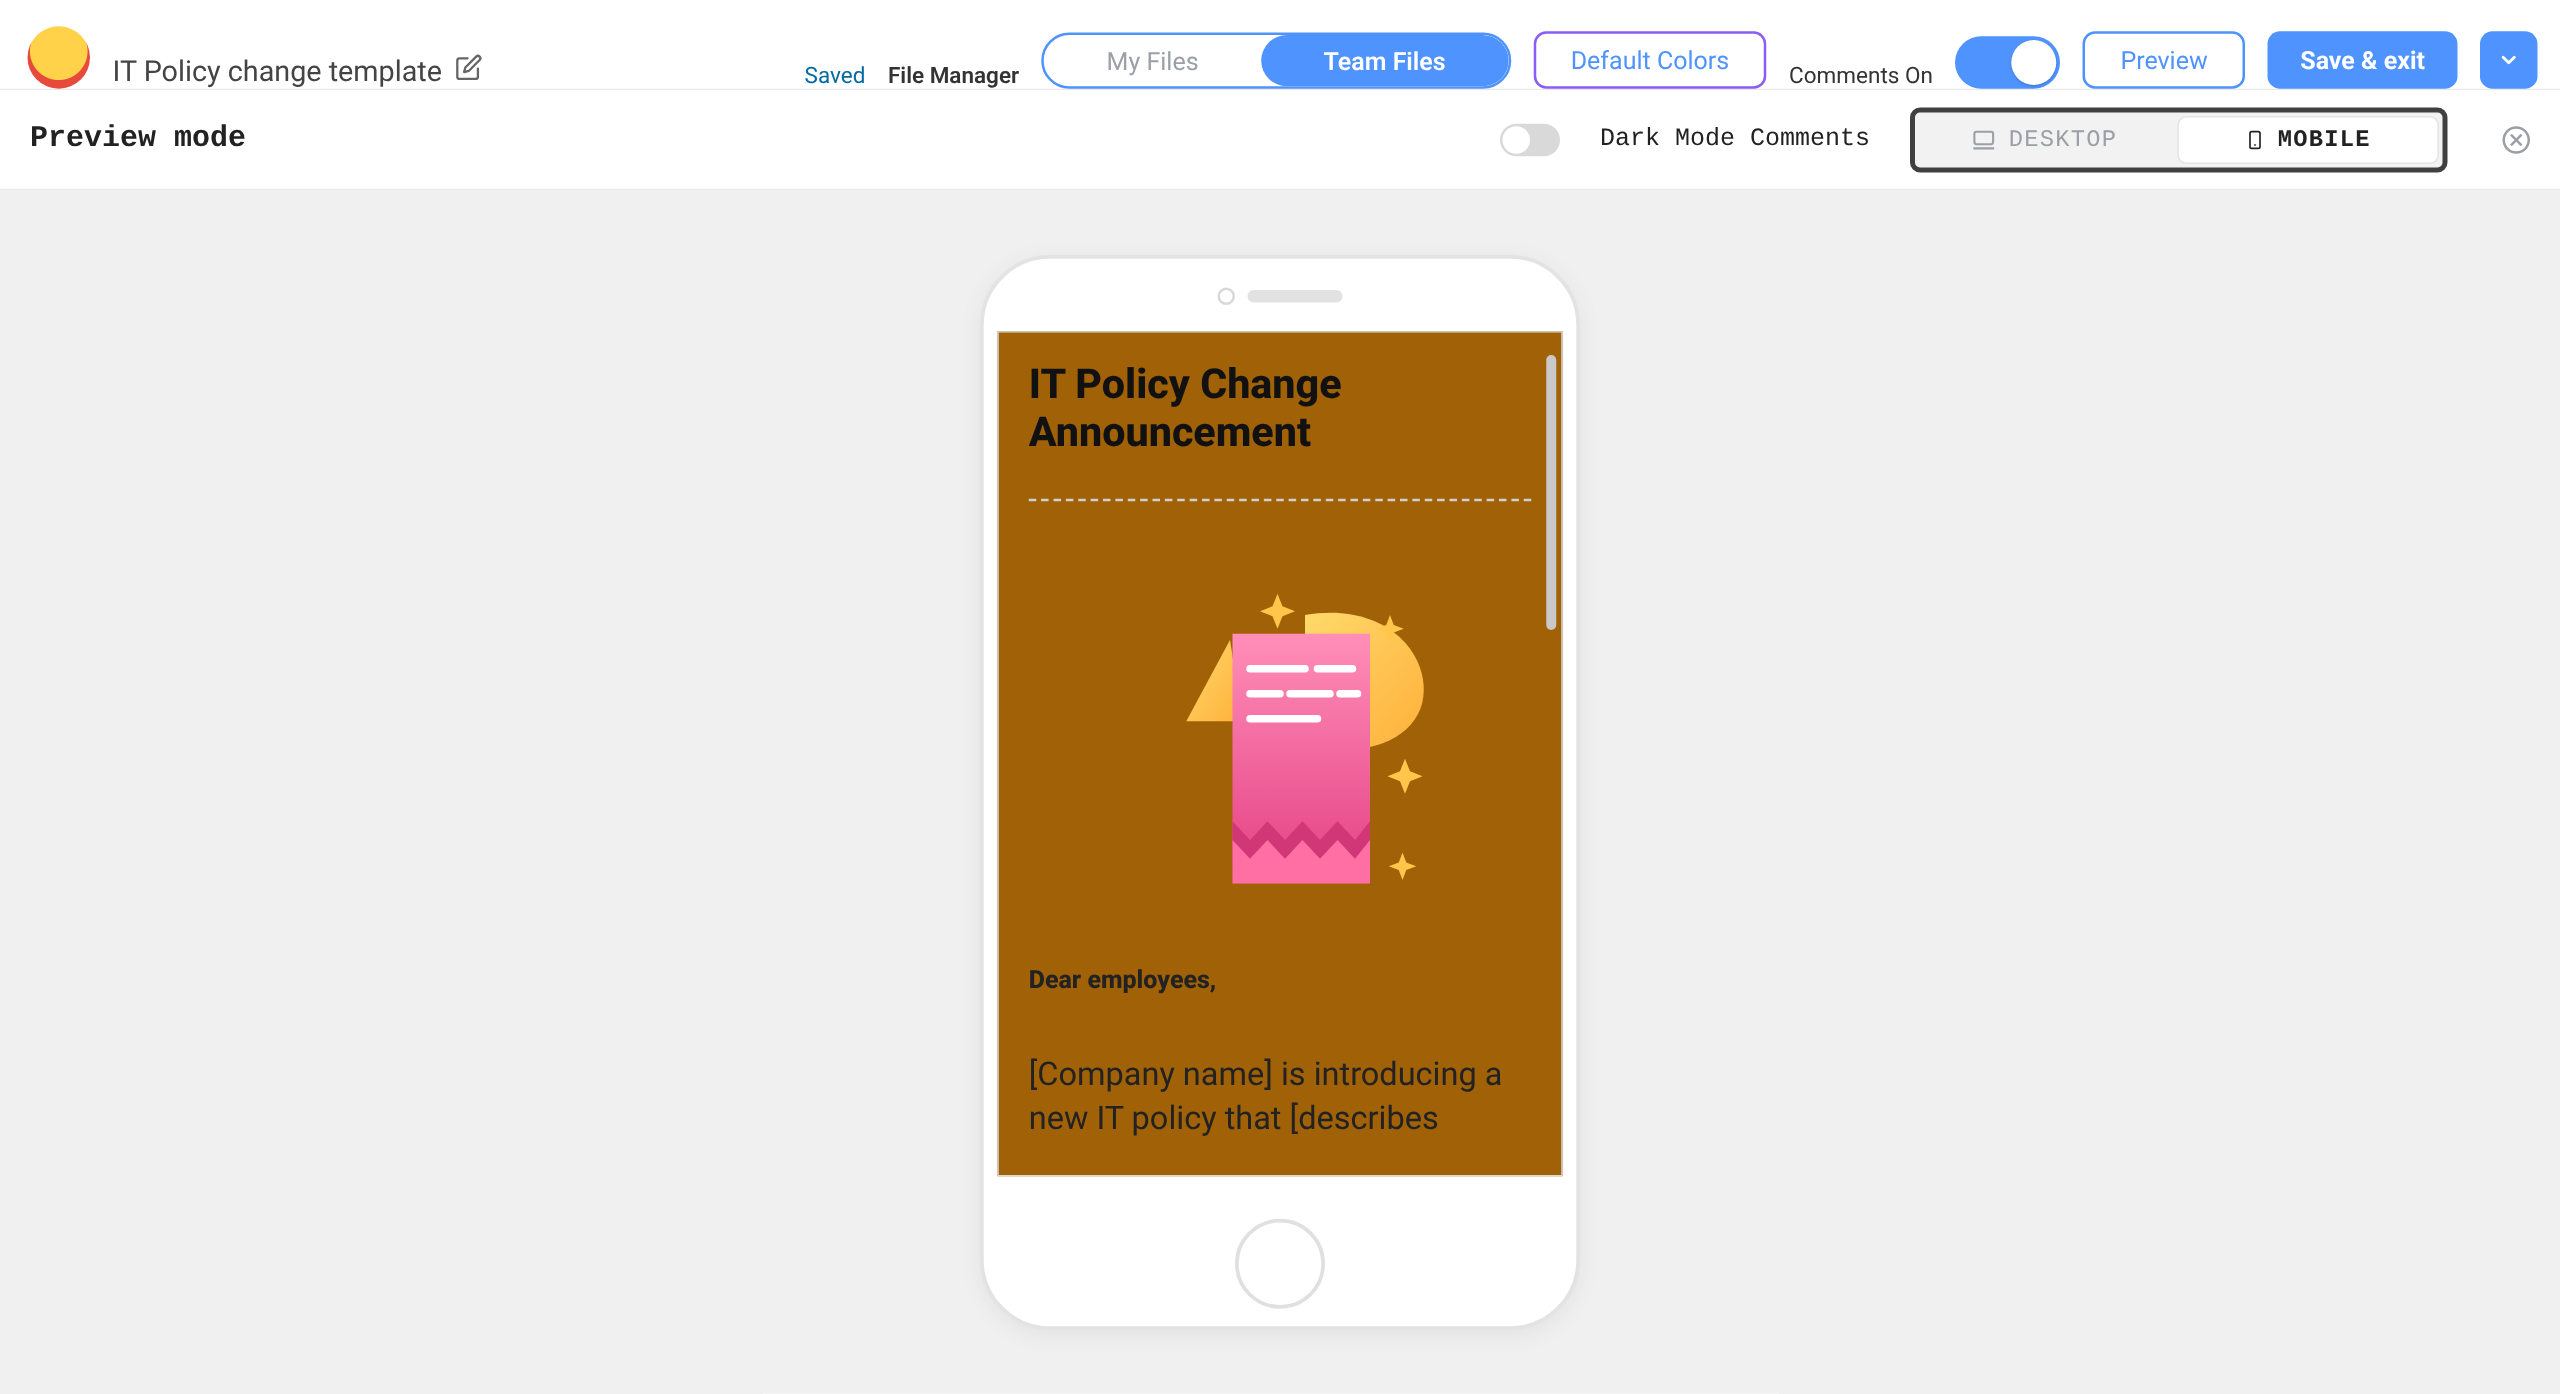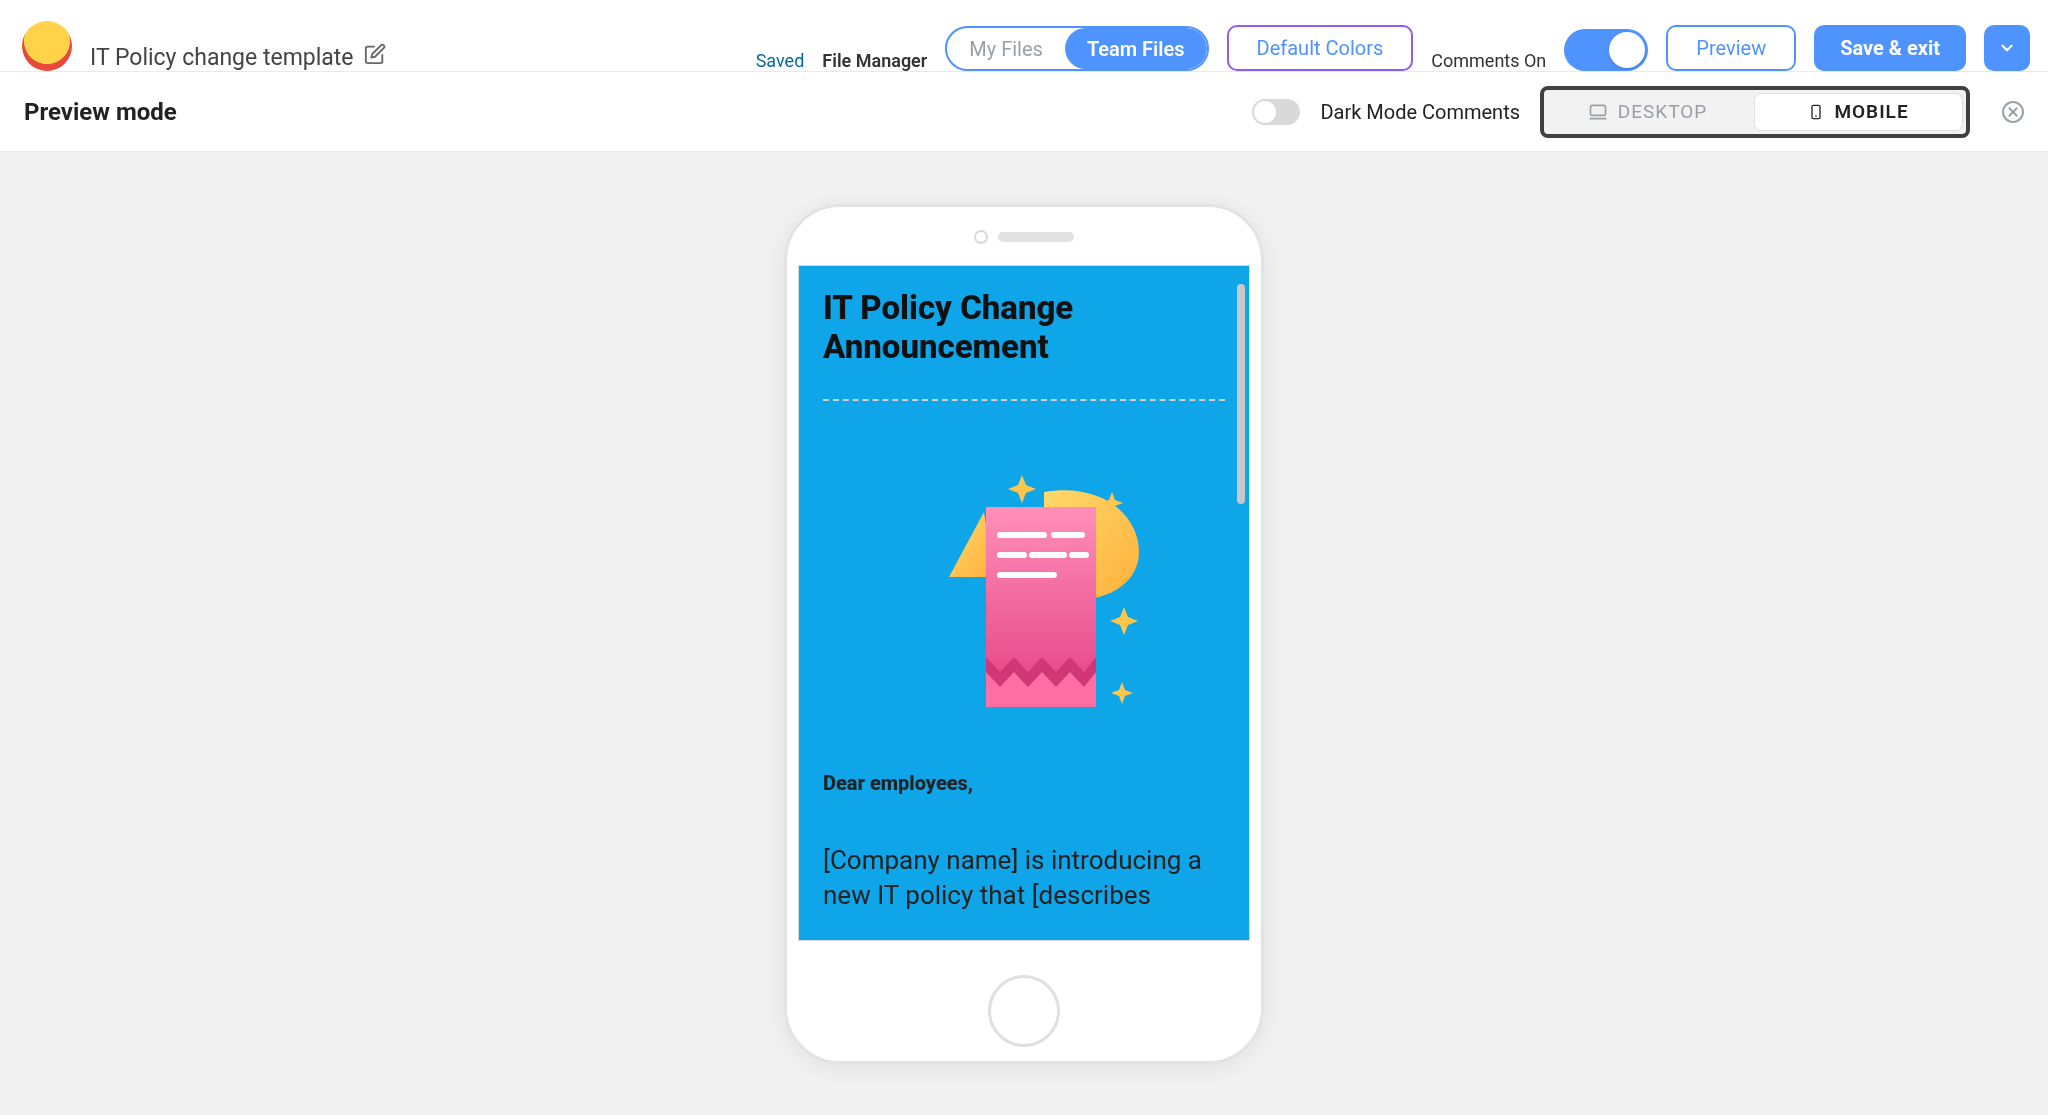--- a/index.html
+++ b/index.html
@@ -41,21 +41,21 @@
   .file-manager { color: #333; font-size: 18px; font-weight: 600; }
   .seg {
     display: inline-flex;
     border: 2px solid #4f93ff;
     border-radius: 24px;
     height: 45px;
     overflow: hidden;
     background: #fff;
   }
   .seg > div {
-    padding: 0 22px;
+    padding: 0 50px;
     display: flex; align-items: center;
     font-size: 20px;
     cursor: pointer;
   }
   .seg .inactive { color: #9aa0a6; }
   .seg .active {
     background: #4f93ff;
     color: #fff;
     border-radius: 24px;
     font-weight: 600;
@@ -107,22 +107,23 @@
     cursor: pointer;
   }
 
   
   .subbar {
     display: flex;
     align-items: center;
     height: 80px;
     padding: 0 24px;
     border-bottom: 1px solid #e9e9e9;
-    gap: 20px;
-    background: #fff;
+    gap: 32px;
+    background: #fff;
+    font-family: Liberation Mono, monospace;
   }
   .preview-mode {
     font-size: 24px;
     font-weight: 700;
     color: #222;
   }
   .dark-toggle {
     width: 48px; height: 26px;
     background: #d9d9d9;
     border-radius: 13px;
@@ -221,21 +222,21 @@
     position: absolute;
     bottom: 14px; left: 50%;
     transform: translateX(-50%);
   }
 
   .screen {
     margin-top: 16px;
     width: 452px;
     height: 676px;
     border: 1px solid #d9d9d9;
-    background: #0ea5e9;
+    background: #a16207;
     position: relative;
     overflow: hidden;
   }
   .screen .scrollbar {
     position: absolute;
     top: 18px; right: 4px;
     width: 8px; height: 220px;
     background: #c9c9c9;
     border-radius: 4px;
   }

